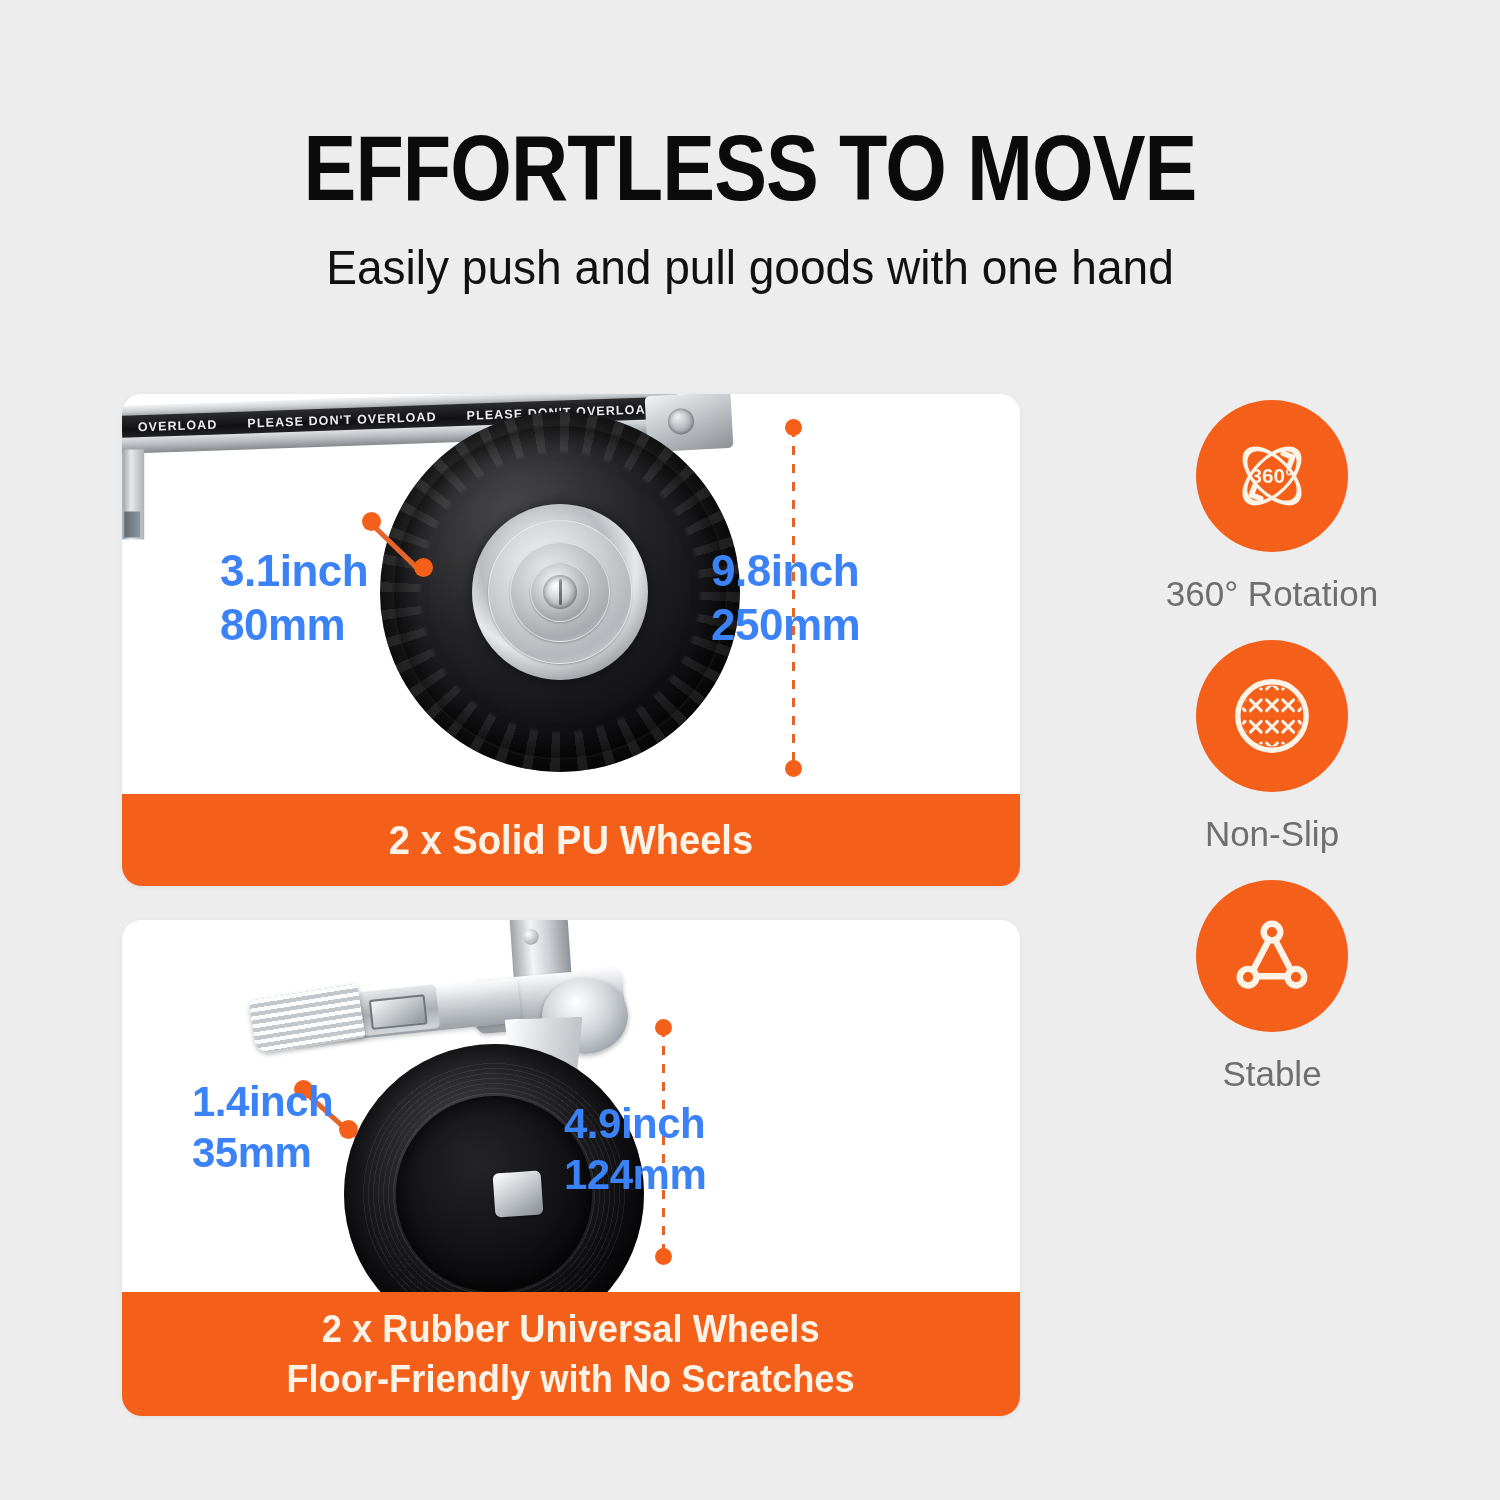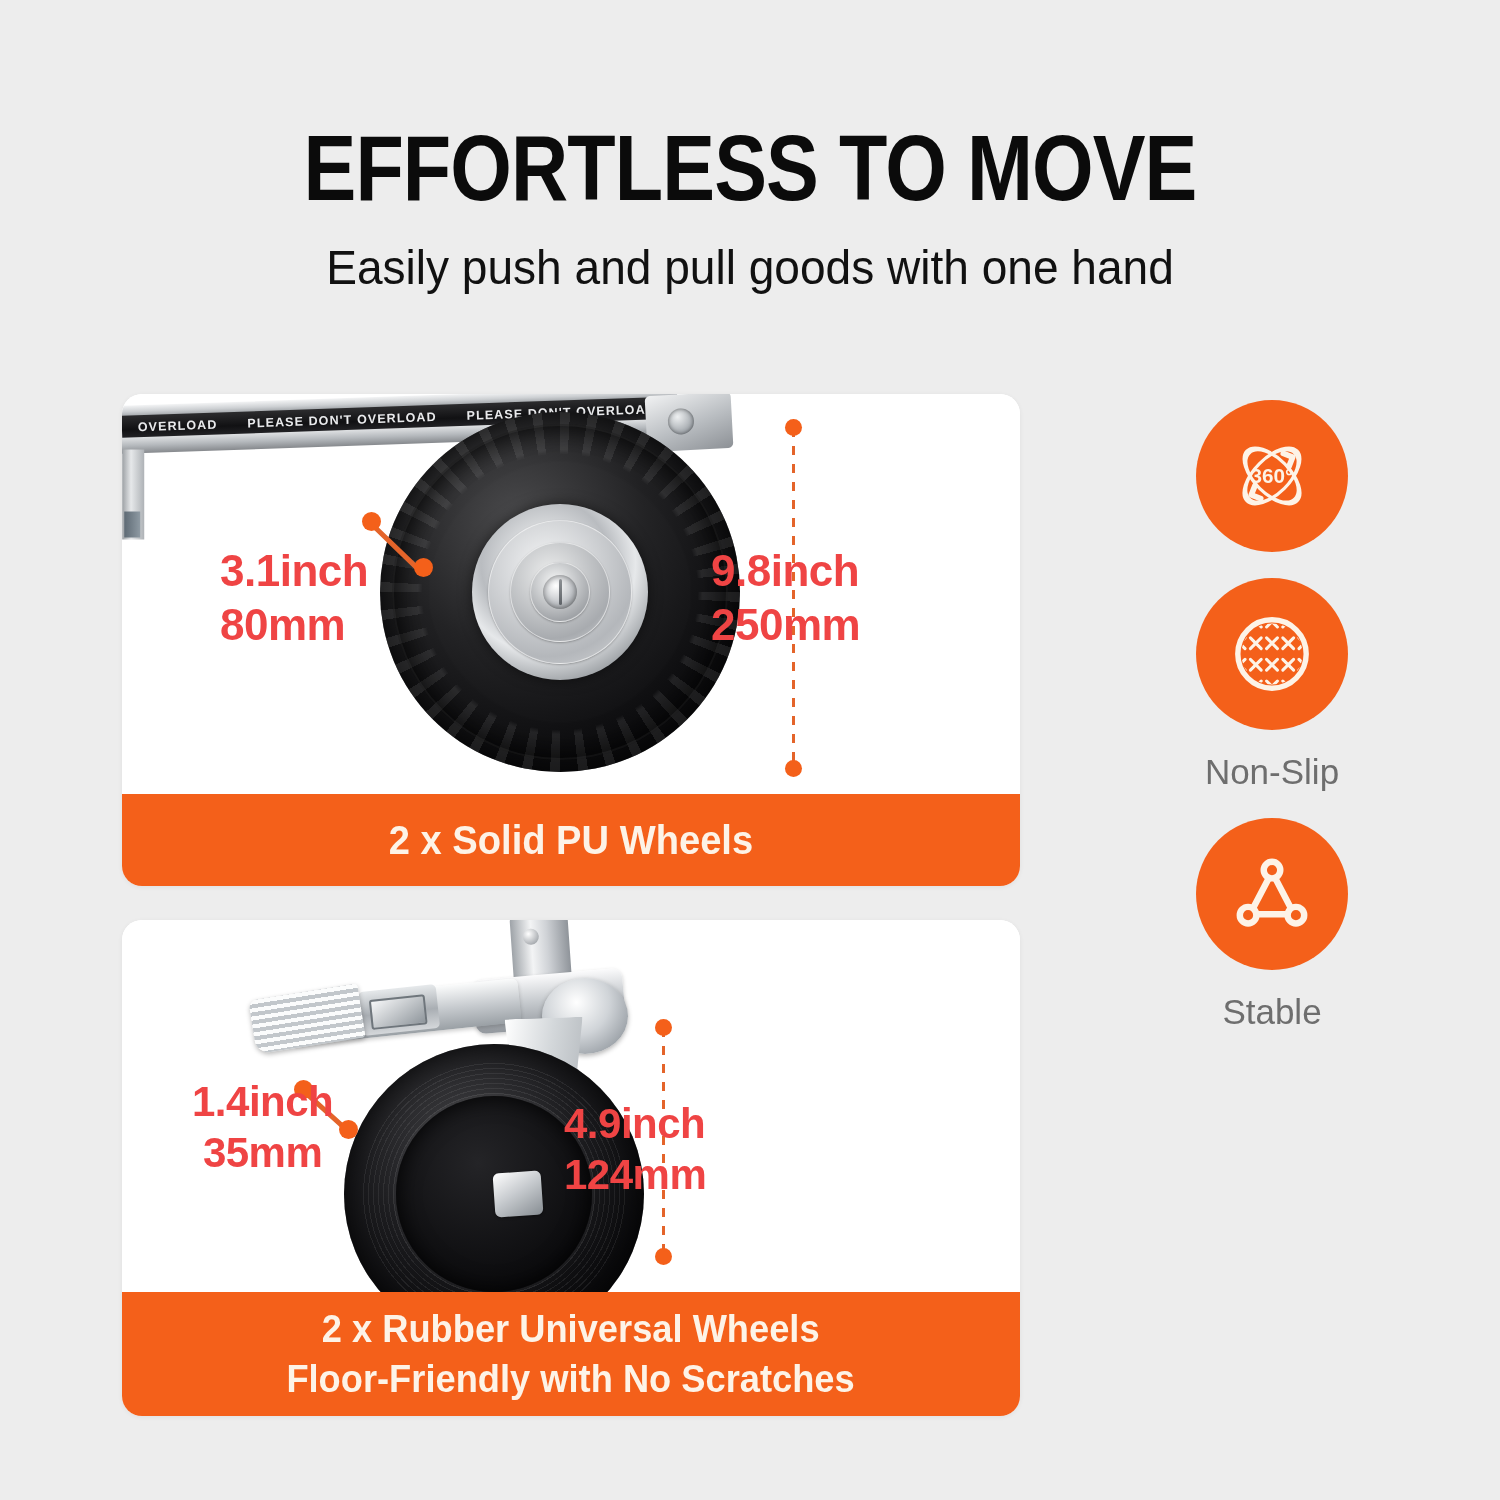--- a/index.html
+++ b/index.html
@@ -218,26 +218,26 @@
   }
   .hubnut {
     position:absolute; left:372px; top:252px; width:48px; height:44px;
     background:linear-gradient(150deg,#ffffff,#c3c7cb 50%,#878d93);
     border-radius:6px; transform:rotate(-4deg);
     box-shadow:0 1px 3px rgba(0,0,0,0.4);
   }
 
   
   .dim-text {
-    position:absolute; font-weight:bold; color:#ef4444;
+    position:absolute; font-weight:bold; color:#3b82f6;
     line-height:1.22; white-space:nowrap; letter-spacing:-0.5px;
   }
   #dim-w1 { left:98px; top:150px; font-size:44px; }
   #dim-h1 { left:589px; top:150px; font-size:44px; }
-  #dim-w2 { left:70px; top:156px; font-size:42px;text-align:center; }
+  #dim-w2 { left:70px; top:156px; font-size:42px; }
   #dim-h2 { left:442px; top:178px; font-size:42px; }
 
   .vline {
     position:absolute; width:3px;
     background:repeating-linear-gradient(180deg,#e4642a 0 9px, rgba(0,0,0,0) 9px 18px);
   }
   .vline .dot {
     position:absolute; left:50%; width:17px; height:17px; margin-left:-8.5px;
     border-radius:50%; background:#f4601a;
   }
@@ -385,20 +385,21 @@
           <g fill="none" stroke="#fdf3e7" stroke-width="6.5" stroke-linecap="round">
             <path d="M50 14 C70 14 86 30 86 50 C86 70 70 86 50 86 C30 86 14 70 14 50 C14 30 30 14 50 14 Z" transform="rotate(45 50 50) scale(1 0.52) translate(0 46)"></path>
             <path d="M50 14 C70 14 86 30 86 50 C86 70 70 86 50 86 C30 86 14 70 14 50 C14 30 30 14 50 14 Z" transform="rotate(-45 50 50) scale(1 0.52) translate(0 46)"></path>
           </g>
           <path d="M62 26 L72 30 L68 40" fill="none" stroke="#fdf3e7" stroke-width="6" stroke-linecap="round" stroke-linejoin="round"></path>
           <path d="M38 74 L28 70 L32 60" fill="none" stroke="#fdf3e7" stroke-width="6" stroke-linecap="round" stroke-linejoin="round"></path>
           <text x="50" y="57" text-anchor="middle" fill="#fdf3e7" font-family="Liberation Sans, sans-serif" font-size="22" font-weight="bold">360°</text>
         </svg>
       </span>
     </div>
+    <div class="flabel">360° Rotation</div>
   </div>
 
 
   <div class="feature">
     <div class="fcircle">
       <span>
         <svg width="90" height="90" viewBox="0 0 100 100">
           <defs>
             <clipPath id="clipTread">
                 <circle cx="50" cy="50" r="34"></circle>

